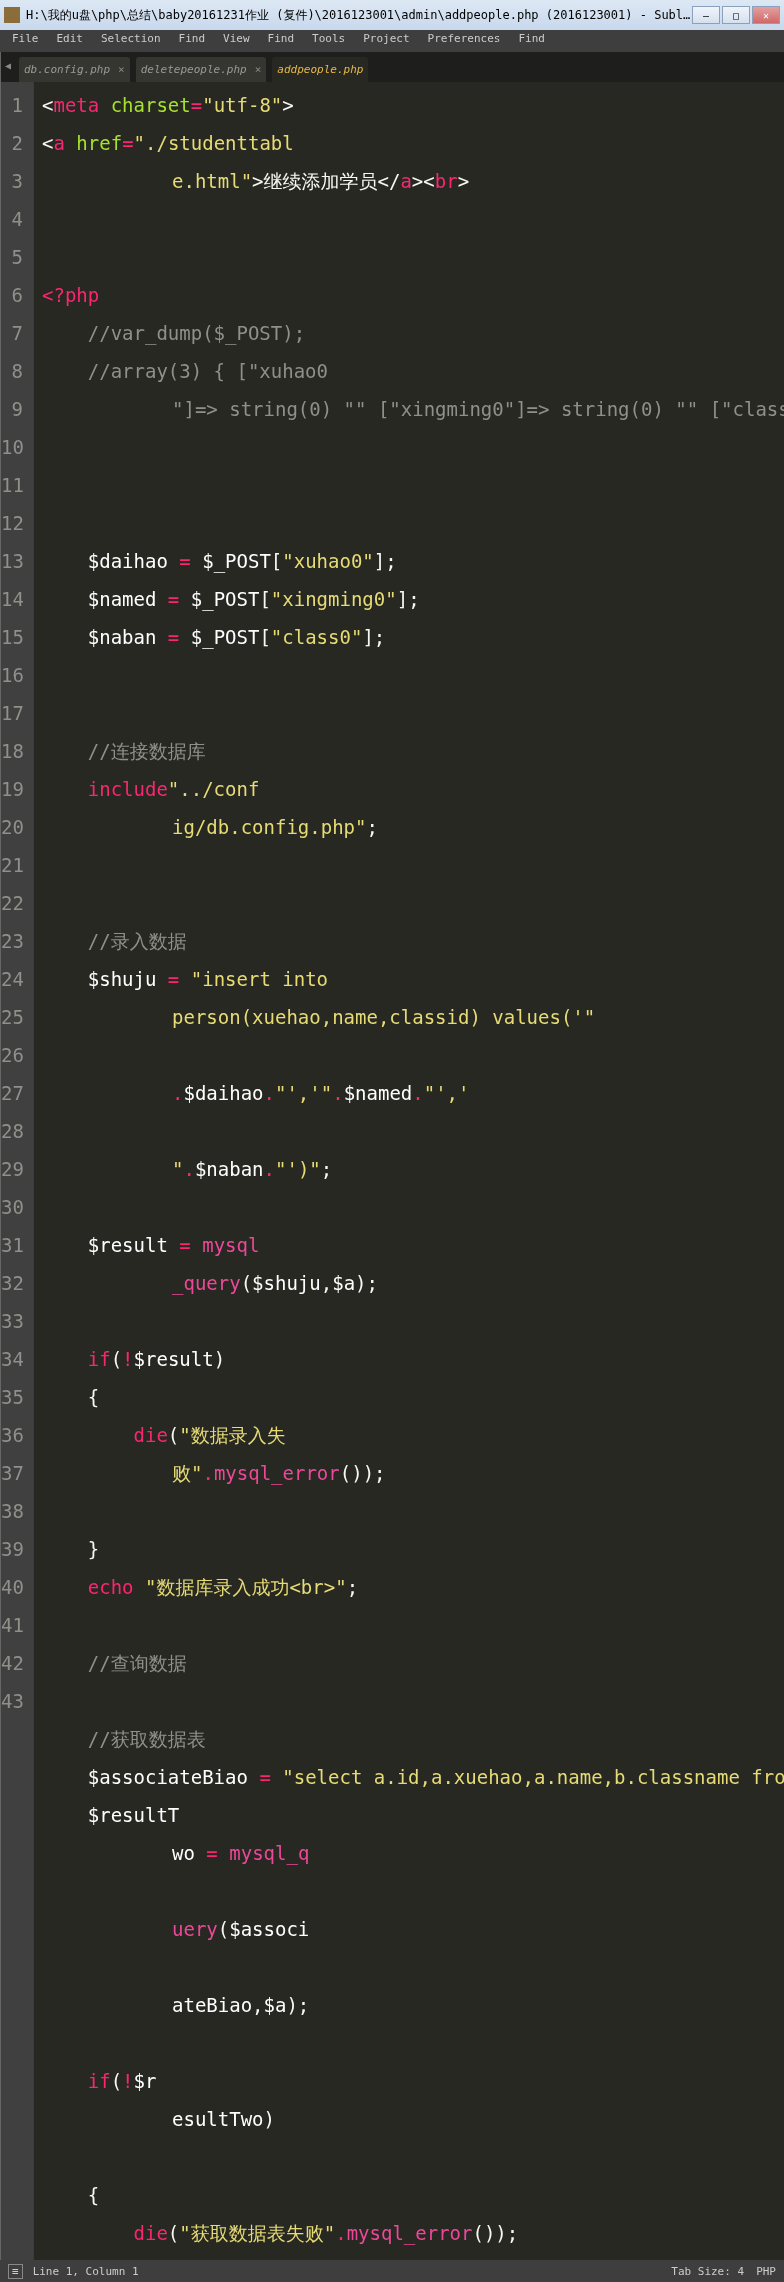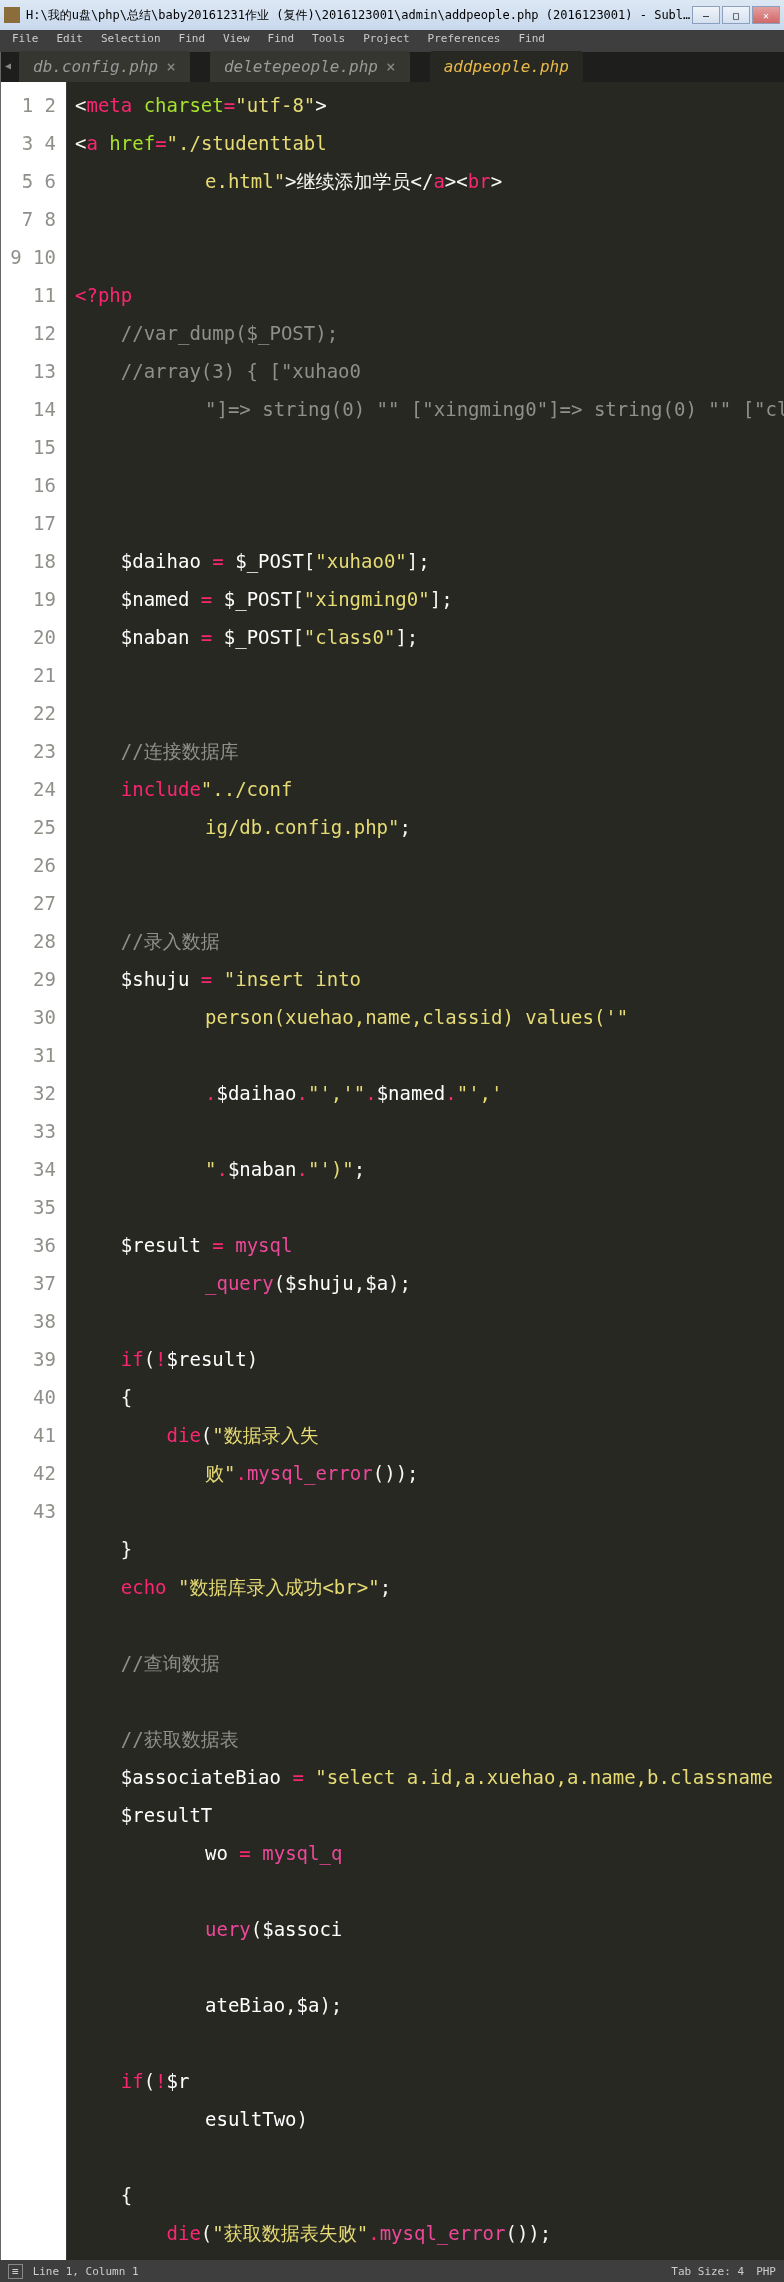--- a/index.html
+++ b/index.html
@@ -16,25 +16,25 @@
 .sidebar{width:160px;background:#e8e8e8;border-right:1px solid #666;overflow-y:auto;color:#333;font-size:11px}
 .sidebar-header{background:#d0d0d0;padding:3px 6px;font-weight:bold;border-bottom:1px solid #aaa}
 .tree{padding:2px 0}
 .tree-item{display:flex;align-items:center;padding:1px 2px;white-space:nowrap;cursor:pointer}
 .tree-item.selected{background:#c0d4e8}
 .toggle1{display:inline-block;width:10px;text-align:center;color:#666;font-size:10px}
 .indent-0{padding-left:4px}.indent-1{padding-left:18px}.indent-2{padding-left:32px}
 .editor-area{flex:1;display:flex;flex-direction:column;background:#272822;position:relative}
 .tabs{height:30px;background:#1e1f1c;display:flex;align-items:flex-end;padding-left:18px}
 .tab-arrow{position:absolute;left:4px;top:8px;color:#888;font-size:10px}
-.tab{padding:6px 14px;background:#35362f;color:#999;font-size:16px;margin-right:20px;cursor:pointer;border-radius:3px 3px 0 0;font-style:italic}
+.tab{padding:6px 5px;background:#35362f;color:#999;font-size:11px;margin-right:6px;cursor:pointer;border-radius:3px 3px 0 0;font-style:italic}
 .tab.active{background:#272822;color:#e8b84a}
 .tab .close{margin-left:8px;color:#888}
 .code-wrap{flex:1;display:flex;overflow:hidden}
-.gutter{width:66px;background:#ffffff;color:#8f908a;text-align:right;padding:4px 10px 4px 0;font-size:19px;line-height:38px;user-select:none;border-right:1px solid #3b3c36}
+.gutter{width:33px;background:#404040;color:#8f908a;text-align:right;padding:4px 10px 4px 0;font-size:19px;line-height:38px;user-select:none;border-right:1px solid #3b3c36}
 .code{flex:1;padding:4px 8px;font-size:19px;line-height:38px;white-space:pre;overflow:hidden}
 .statusbar{height:22px;background:#3e3e3e;display:flex;align-items:center;padding:0 8px;color:#ccc;font-size:11px;justify-content:space-between}
 .status-left{display:flex;align-items:center;gap:10px}
 .status-right{display:flex;gap:12px}
 .kw{color:#f92672}.str{color:#e6db74}.attr{color:#a6e22e}.tag{color:#f92672}.var{color:#fff}.fn{color:#ec4899}.cm{color:#8f908a}.op{color:#f92672}.pu{color:#f8f8f2}
 .cont{display:block;padding-left:130px}
 </style>
 </head>
 <body>
 

